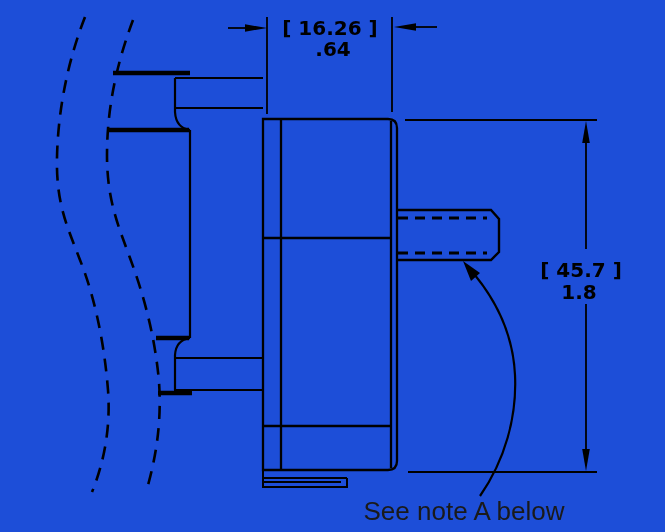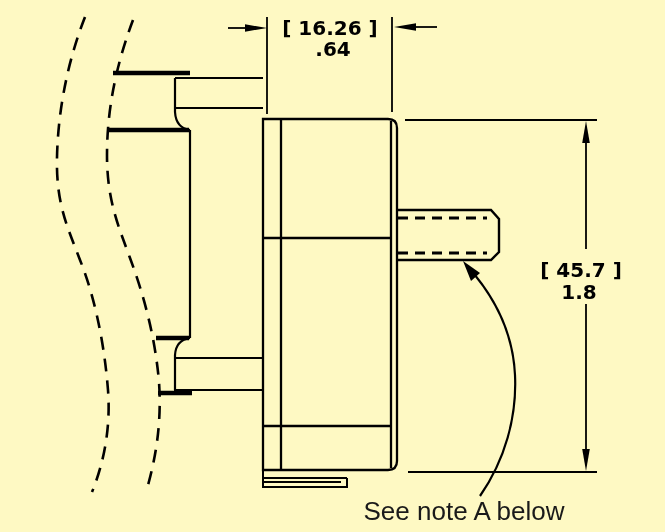--- a/index.html
+++ b/index.html
@@ -1,19 +1,19 @@
 <!DOCTYPE html>
 <html><head>
 <meta charset="utf-8">
 <style>
   html,body{margin:0;padding:0;background:#ffffff;}
   .stage{
     position:relative;
     width:665px;height:532px;
-    background:#fef9c3;
+    background:#1d4ed8;
     font-family:"Liberation Sans",sans-serif;
     overflow:hidden;
   }
   svg{position:absolute;left:0;top:0;}
   .dimtext{
     font-family:"DejaVu Sans",sans-serif;
     font-weight:bold;
     font-size:20px;
     fill:#000000;
   }

